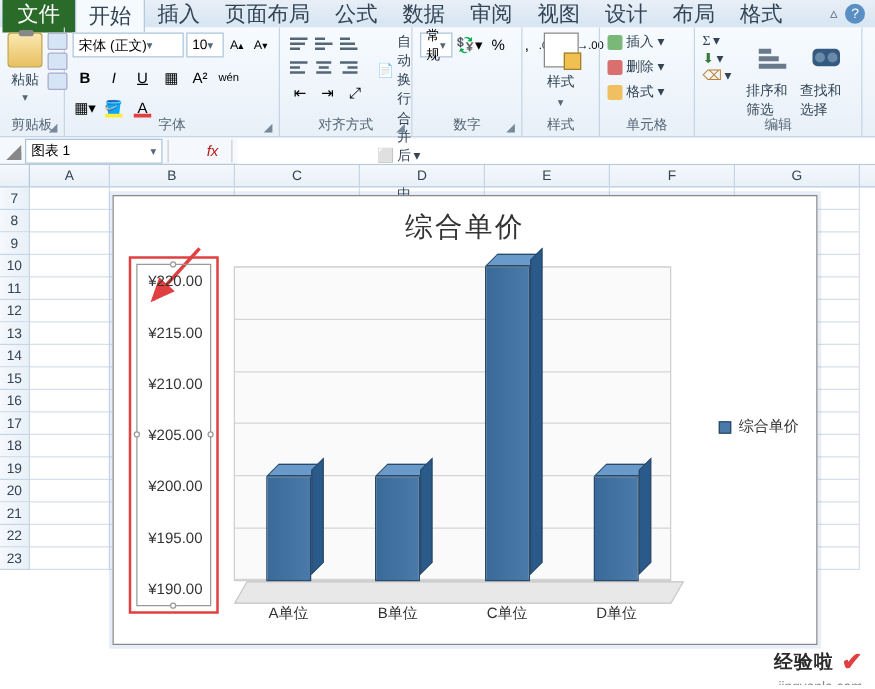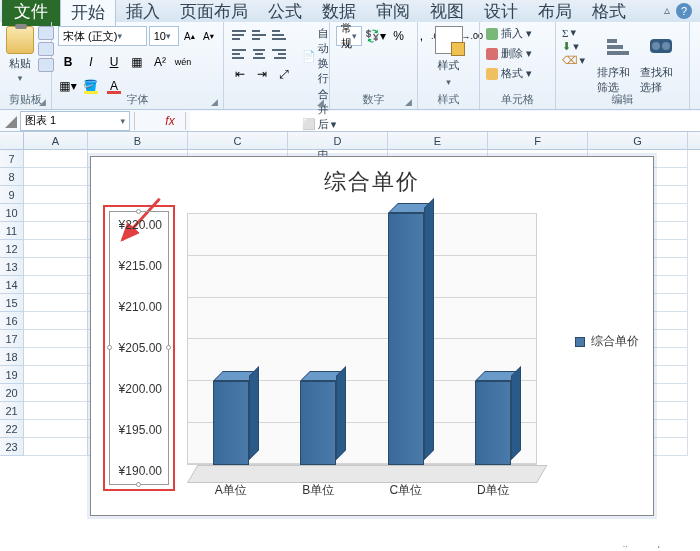--- a/index.html
+++ b/index.html
@@ -261,20 +261,21 @@
           <div class="font-btn">⇤</div>
           <div class="font-btn">⇥</div>
           <div class="font-btn">⤢</div>
         </div>
       </div>
       <div class="sg-col" style="margin-left:4px">
         <div class="wrap-text">📄<span>自动换行</span></div>
         <div class="merge-text">⬜<span>合并后居中</span>▾</div>
       </div>
     </div>
+    <div class="group-label">对齐方式</div>
     <div class="expand-corner">◢</div>
   </div>
 
   <div class="group number-group">
     <div class="group-content" style="flex-direction:row">
       <div class="font-select" style="width:78px">
           <span>常规</span>
           <span class="dd-arrow">▾</span>
         </div>
       <div class="font-btn-row">
@@ -613,14 +614,18 @@
         <div class="xl">D单位</div>
       </div>
 
       <div class="legend">
         <div class="legend-sw"></div>
         <div class="legend-txt">综合单价</div>
       </div>
     </div>
   </div>
 
+  <div class="watermark">
+    <span class="wm-txt">经验啦</span>
+    <span class="wm-check">✔</span>
+  </div>
   <div class="wm-url">jingyanla.com</div>
 </div>
 
 </body></html>

